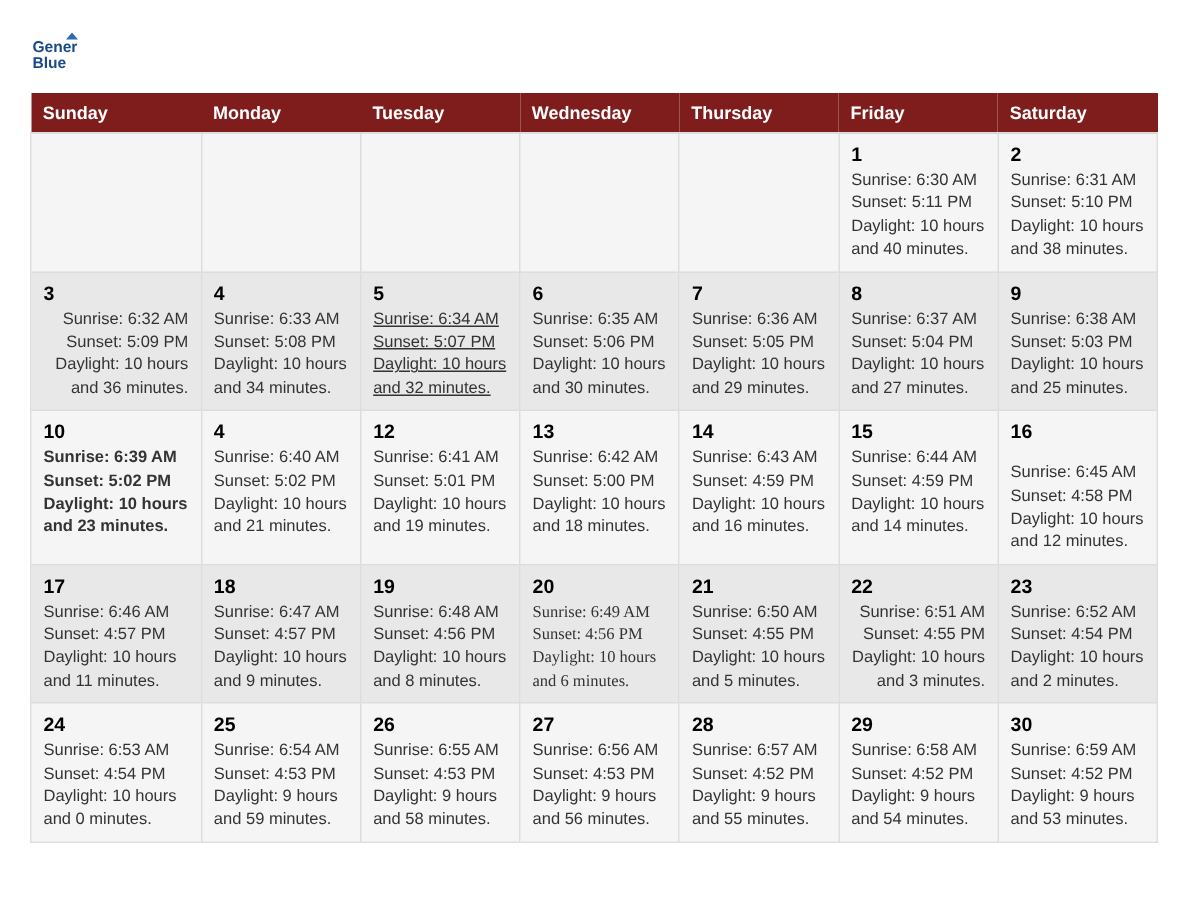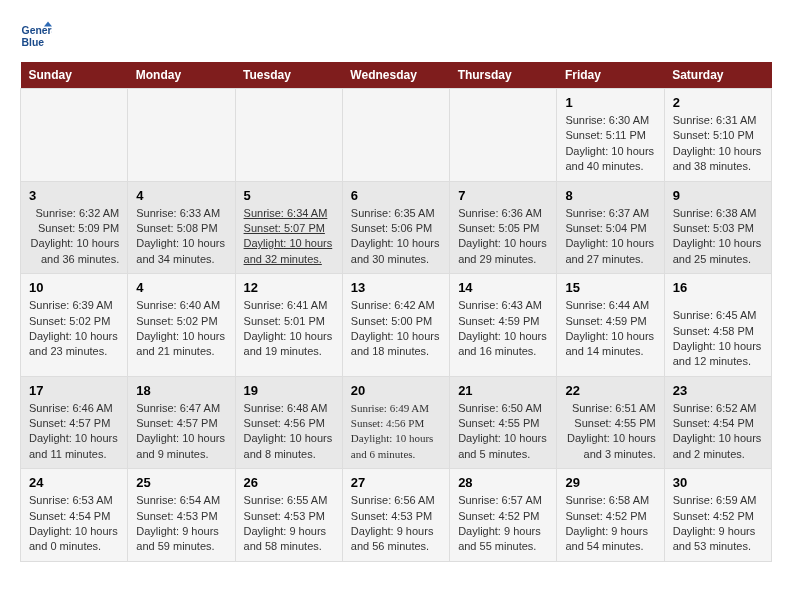--- a/index.html
+++ b/index.html
@@ -193,21 +193,21 @@
           <div class="day-number">9</div>
           <div class="day-info" style="white-space: pre-line;">Sunrise: 6:38 AM
 Sunset: 5:03 PM
 Daylight: 10 hours
 and 25 minutes.</div>
         </td>
       </tr>
       <tr>
         <td>
           <div class="day-number">10</div>
-          <div class="day-info" style="white-space: pre-line;">Sunrise: 6:39 AM
+          <div class="day-info" style="white-space: pre-line; font-weight: bold;">Sunrise: 6:39 AM
 Sunset: 5:02 PM
 Daylight: 10 hours
 and 23 minutes.</div>
         </td>
         <td>
           <div class="day-number">4</div>
           <div class="day-info" style="white-space: pre-line;">Sunrise: 6:40 AM
 Sunset: 5:02 PM
 Daylight: 10 hours
 and 21 minutes.</div>

